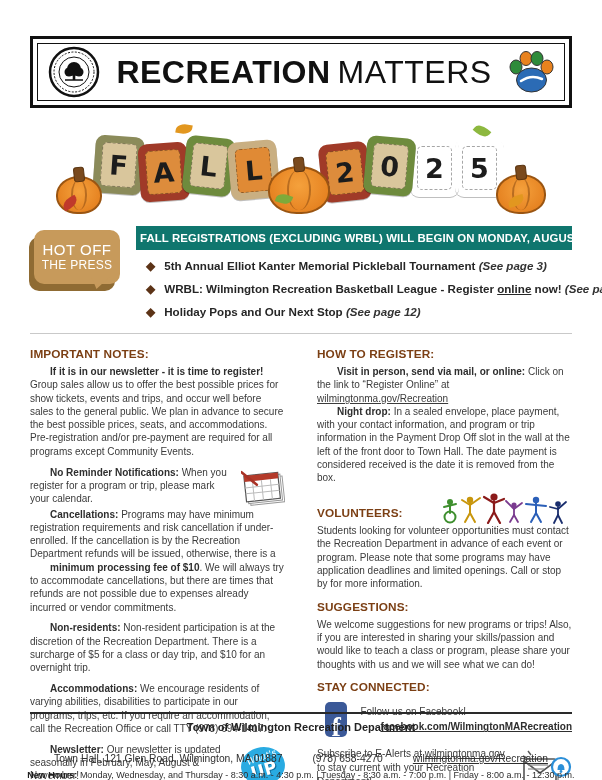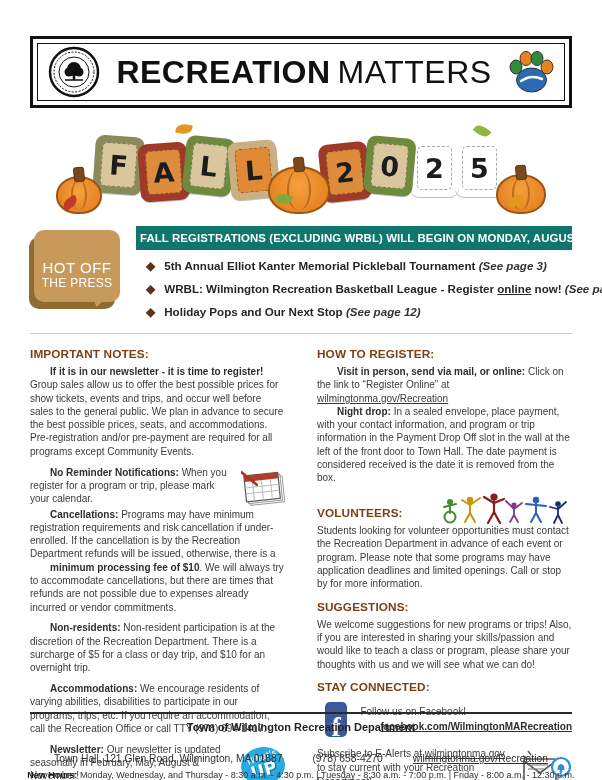--- a/index.html
+++ b/index.html
@@ -40,21 +40,21 @@
   .leaf { position: absolute; width: 16px; height: 10px; border-radius: 70% 0 70% 0; z-index: 4; }
   .leaf-1 { background: #c0392b; left: 36px; bottom: 6px; transform: rotate(-30deg); }
   .leaf-2 { background: #7daa3a; left: 250px; bottom: 10px; transform: rotate(20deg); }
   .leaf-3 { background: #8db83f; right: 86px; top: 4px; transform: rotate(40deg); }
   .leaf-4 { background: #e2971f; right: 52px; bottom: 8px; transform: rotate(-15deg); }
   .leaf-5 { background: #e2971f; left: 150px; top: 2px; transform: rotate(10deg); }
 
   
   .press-row { display: flex; margin: 12px 30px 0; gap: 16px; }
   .bubble-wrap { width: 90px; padding: 4px 0 0 4px; }
-  .bubble { position: relative; background: #C79A5B; border-radius: 10px; padding: 29px 6px 12px; color: #fff; text-align: center;
+  .bubble { position: relative; background: #C79A5B; border-radius: 10px; padding: 11px 6px 12px; color: #fff; text-align: center;
     box-shadow: -5px 7px 0 #8F6B33; }
   .bubble::after { content: ""; position: absolute; bottom: -14px; right: 14px;
     border: 9px solid transparent; border-top: 12px solid #C79A5B; transform: skewX(-18deg); }
   .bubble-l1 { font-size: 15px; font-weight: normal; letter-spacing: .5px; }
   .bubble-l2 { font-size: 12px; font-weight: normal; letter-spacing: .3px; }
   .press-right { flex: 1; min-width: 0; }
   .press-banner { background: #0f766e; color: #fff; font-weight: bold; font-size: 11.4px; text-align: center;
     padding: 6px 4px; white-space: nowrap; letter-spacing: .1px; }
   .press-items { margin-top: 4px; }
   .press-item { display: flex; align-items: baseline; gap: 9px; padding: 4.5px 0 4.5px 10px;

